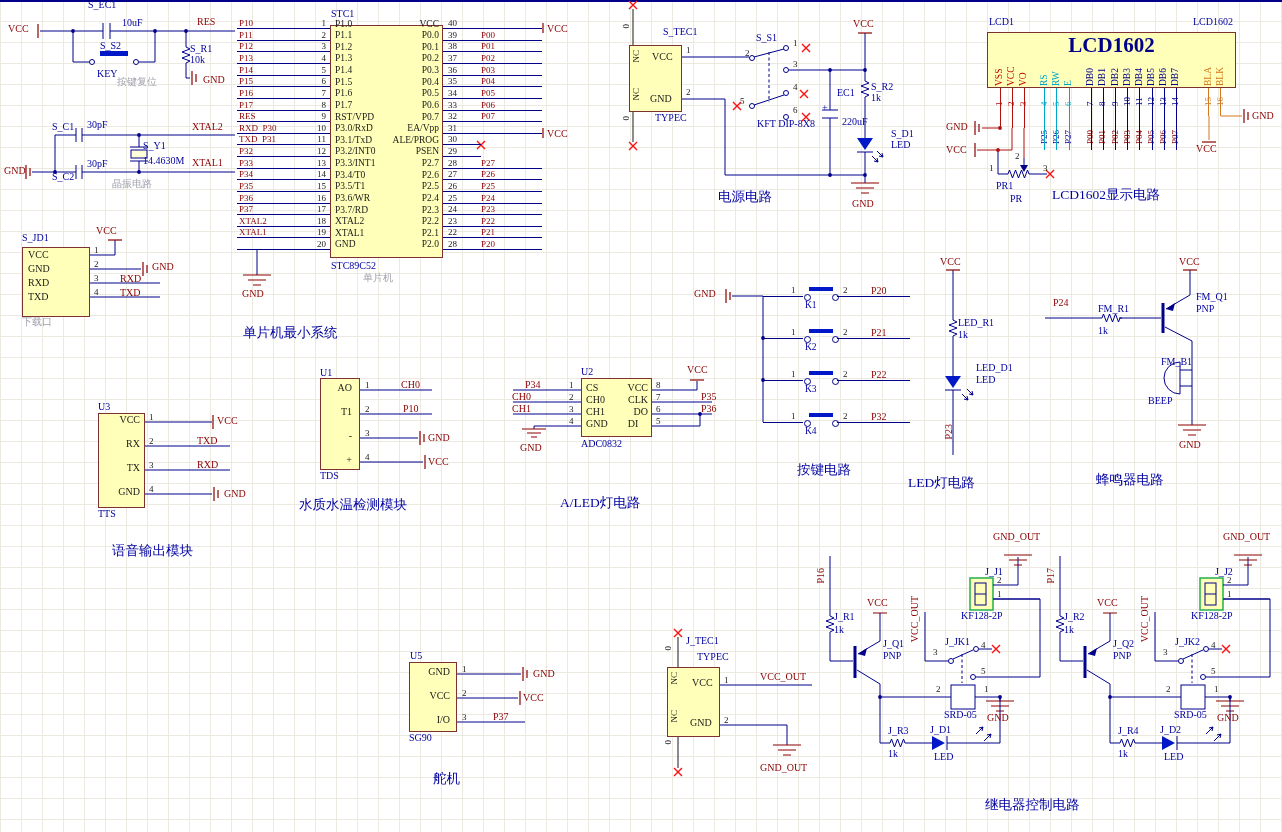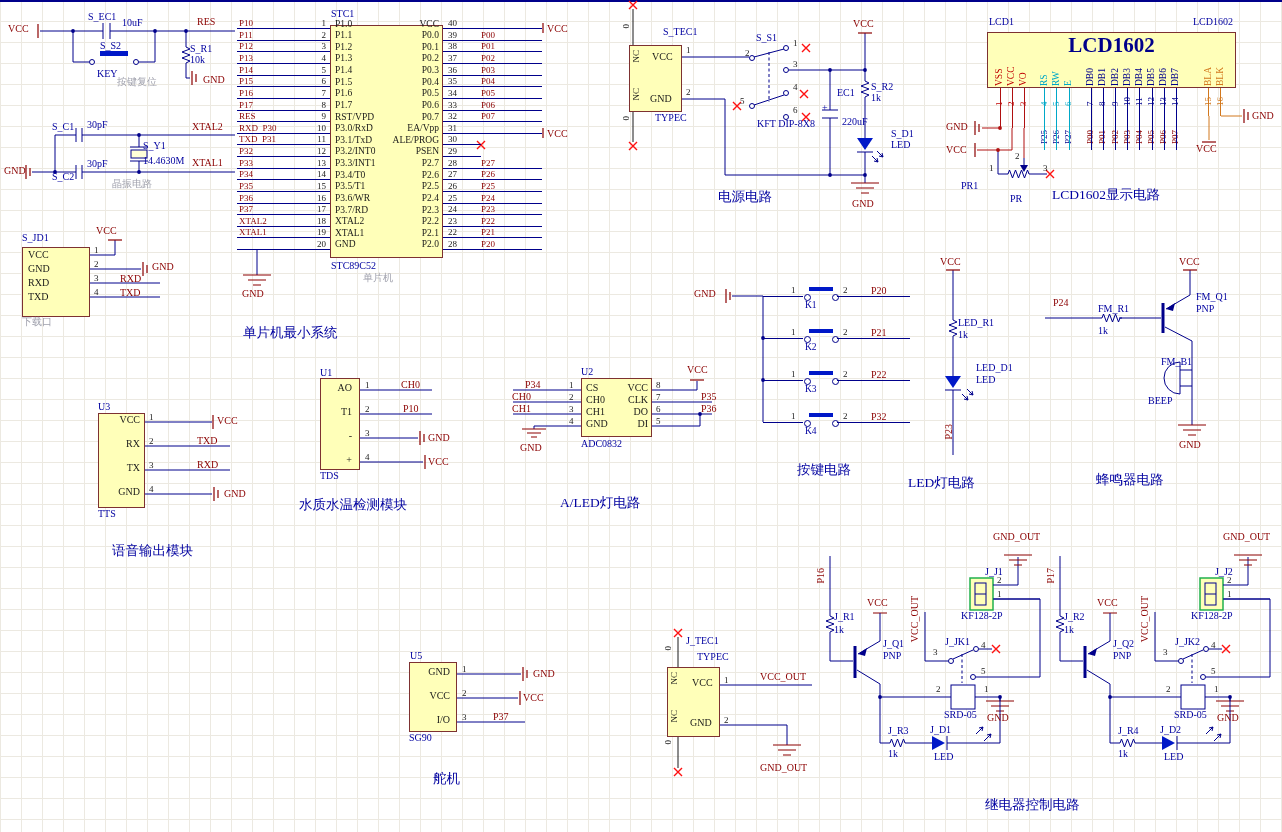--- a/index.html
+++ b/index.html
@@ -256,21 +256,21 @@
   <div class="part-box" style="left:330px;top:25px;width:113px;height:233px"></div>
   <div class="part-box" style="left:629px;top:45px;width:53px;height:67px"></div>
   <div class="part-box" style="left:987px;top:32px;width:249px;height:56px"></div>
   <div class="part-box" style="left:98px;top:413px;width:47px;height:95px"></div>
   <div class="part-box" style="left:320px;top:378px;width:40px;height:92px"></div>
   <div class="part-box" style="left:581px;top:378px;width:71px;height:59px"></div>
   <div class="part-box" style="left:409px;top:662px;width:48px;height:70px"></div>
   <div class="part-box" style="left:667px;top:667px;width:53px;height:70px"></div>
 
   <span class="lbl" style="left:8px;top:24px">VCC</span>
-  <span class="lbl ref" style="left:88px;top:12px">S_EC1</span>
+  <span class="lbl ref" style="left:88px;top:0">S_EC1</span>
   <span class="lbl ref" style="left:122px;top:18px">10uF</span>
   <span class="lbl ref" style="left:100px;top:41px">S_S2</span>
   <span class="lbl ref" style="left:97px;top:69px">KEY</span>
   <span class="lbl gray" style="left:117px;top:77px">按键复位</span>
   <span class="lbl" style="left:197px;top:17px">RES</span>
   <span class="lbl ref" style="left:190px;top:44px">S_R1</span>
   <span class="lbl ref" style="left:190px;top:55px">10k</span>
   <span class="lbl" style="left:203px;top:75px">GND</span>
 
   <span class="lbl ref" style="left:52px;top:122px">S_C1</span>
@@ -630,21 +630,21 @@
           <span class="lname">BLK</span>
           <span class="lnum">16</span>
         </div>
     </div>
   </div>
   <span class="lbl" style="left:946px;top:122px">GND</span>
   <span class="lbl" style="left:946px;top:145px">VCC</span>
   <span class="lbl num" style="left:989px;top:164px">1</span>
   <span class="lbl num" style="left:1015px;top:152px">2</span>
   <span class="lbl num" style="left:1043px;top:164px">3</span>
-  <span class="lbl ref" style="left:961px;top:181px">PR1</span>
+  <span class="lbl ref" style="left:996px;top:181px">PR1</span>
   <span class="lbl ref" style="left:1010px;top:194px">PR</span>
   <span class="lbl" style="left:1196px;top:144px">VCC</span>
   <span class="lbl" style="left:1252px;top:111px">GND</span>
   <span class="lbl cap13" style="left:1052px;top:188px">LCD1602显示电路</span>
 
   <span class="lbl ref" style="left:98px;top:402px">U3</span>
   <span class="lbl blk" style="left:104px;top:415px;width:36px;text-align:right">VCC</span>
   <span class="lbl blk" style="left:104px;top:439px;width:36px;text-align:right">RX</span>
   <span class="lbl blk" style="left:104px;top:463px;width:36px;text-align:right">TX</span>
   <span class="lbl blk" style="left:104px;top:487px;width:36px;text-align:right">GND</span>
@@ -676,21 +676,21 @@
   <span class="lbl cap13" style="left:299px;top:498px">水质水温检测模块</span>
 
   <span class="lbl ref" style="left:581px;top:367px">U2</span>
   <span class="lbl blk" style="left:586px;top:383px">CS</span>
   <span class="lbl blk" style="left:586px;top:395px">CH0</span>
   <span class="lbl blk" style="left:586px;top:407px">CH1</span>
   <span class="lbl blk" style="left:586px;top:419px">GND</span>
   <span class="lbl blk" style="left:618px;top:383px;width:30px;text-align:right">VCC</span>
   <span class="lbl blk" style="left:618px;top:395px;width:30px;text-align:right">CLK</span>
   <span class="lbl blk" style="left:618px;top:407px;width:30px;text-align:right">DO</span>
-  <span class="lbl blk" style="left:618px;top:419px;width:30px;text-align:right">DI</span>
+  <span class="lbl blk" style="left:618px;top:419px;width:30px;text-align:center">DI</span>
   <span class="lbl num" style="left:569px;top:381px">1</span>
   <span class="lbl num" style="left:569px;top:393px">2</span>
   <span class="lbl num" style="left:569px;top:405px">3</span>
   <span class="lbl num" style="left:569px;top:417px">4</span>
   <span class="lbl num" style="left:656px;top:381px">8</span>
   <span class="lbl num" style="left:656px;top:393px">7</span>
   <span class="lbl num" style="left:656px;top:405px">6</span>
   <span class="lbl num" style="left:656px;top:417px">5</span>
   <span class="lbl" style="left:525px;top:380px">P34</span>
   <span class="lbl" style="left:512px;top:392px">CH0</span>

